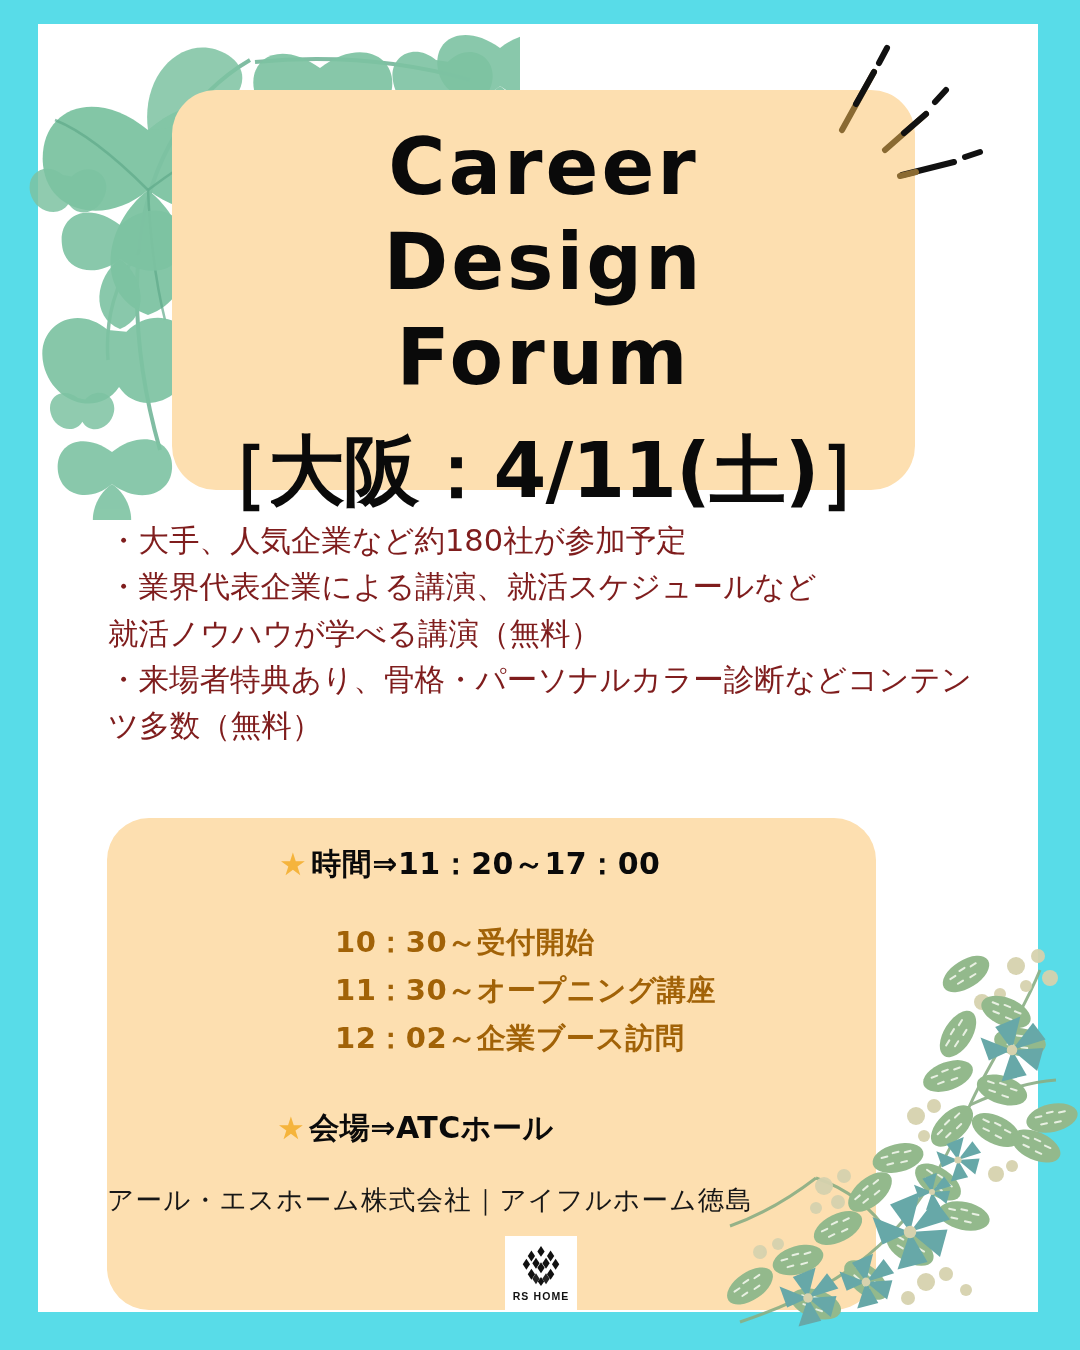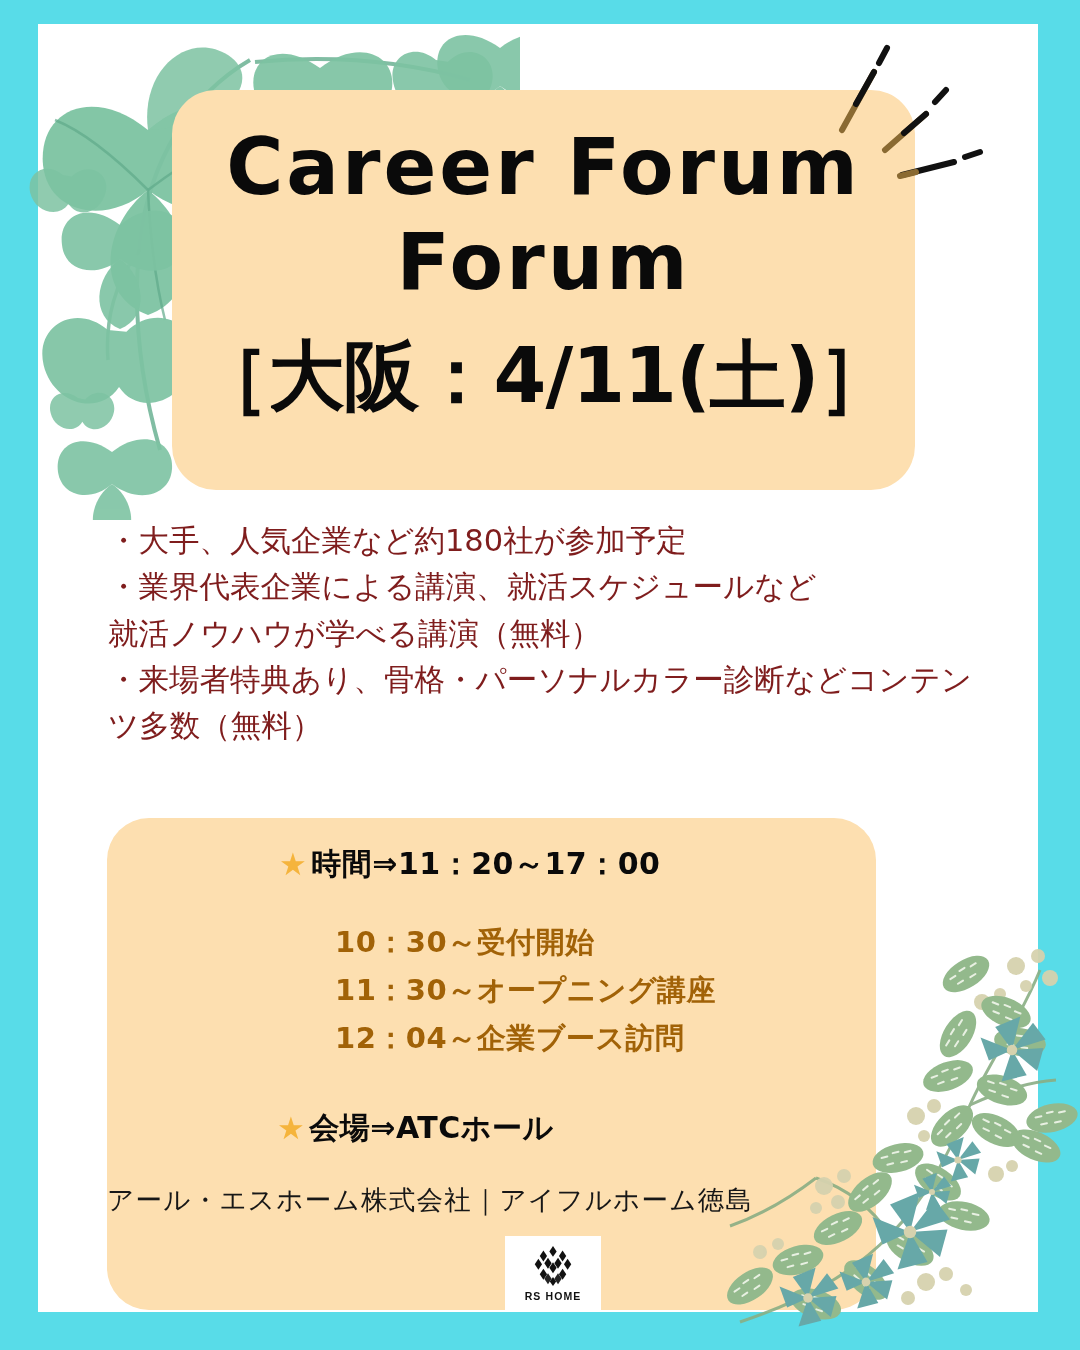--- a/index.html
+++ b/index.html
@@ -114,21 +114,21 @@
     color:#171717;
     letter-spacing:1.3px;
     font-family:"DejaVu Sans","Liberation Sans",sans-serif;
     white-space:nowrap;
   }
 
   
   #logo-box {
     position:absolute;
     left:505px; top:1236px;
-    width:96px; height:74px;
+    width:72px; height:74px;
     background:#FFFFFF;
     z-index:7;
     display:flex; flex-direction:column;
     align-items:center; justify-content:center;
   }
   #logo-mark { width:46px; height:42px; display:block; }
   #logo-text {
     font-size:10.5px; font-weight:700; letter-spacing:1.1px;
     color:#111; margin-top:3px;
     font-family:"Liberation Sans",sans-serif;
@@ -214,21 +214,21 @@
       <line x1="96" y1="84" x2="74" y2="103" stroke="#111" stroke-width="6"></line>
 
       <line x1="150" y1="122" x2="135" y2="127" stroke="#111" stroke-width="6"></line>
       <line x1="124" y1="132" x2="72" y2="145" stroke="#111" stroke-width="6"></line>
       <line x1="86" y1="142" x2="70" y2="146" stroke="#8A6A32" stroke-width="6"></line>
     </g>
   </svg>
 
   <div id="title-panel">
     <div id="title-en">
-      <div>Career Forum</div>
+      <div>Career Design</div>
       <div>Forum</div>
     </div>
     <div id="title-jp">［大阪：4/11(土)］</div>
   </div>
 
   <div id="bullets">
     <div class="line">・大手、人気企業など約180社が参加予定</div>
     <div class="line">・業界代表企業による講演、就活スケジュールなど</div>
     <div class="line">就活ノウハウが学べる講演（無料）</div>
     <div class="line">・来場者特典あり、骨格・パーソナルカラー診断などコンテン</div>
@@ -239,21 +239,21 @@
     <div id="info-inner">
 
       <div class="hd" id="time-heading">
         <span class="star">★</span>
         <span>時間⇒11：20～17：00</span>
       </div>
 
       <div id="schedule">
         <div class="row">10：30～受付開始</div>
         <div class="row">11：30～オープニング講座</div>
-        <div class="row">12：04～企業ブース訪問</div>
+        <div class="row">12：02～企業ブース訪問</div>
       </div>
 
       <div class="hd" id="venue-heading">
         <span class="star">★</span>
         <span>会場⇒ATCホール</span>
       </div>
 
       <div id="company">アール・エスホーム株式会社｜アイフルホーム徳島</div>
     </div>
   </div>

